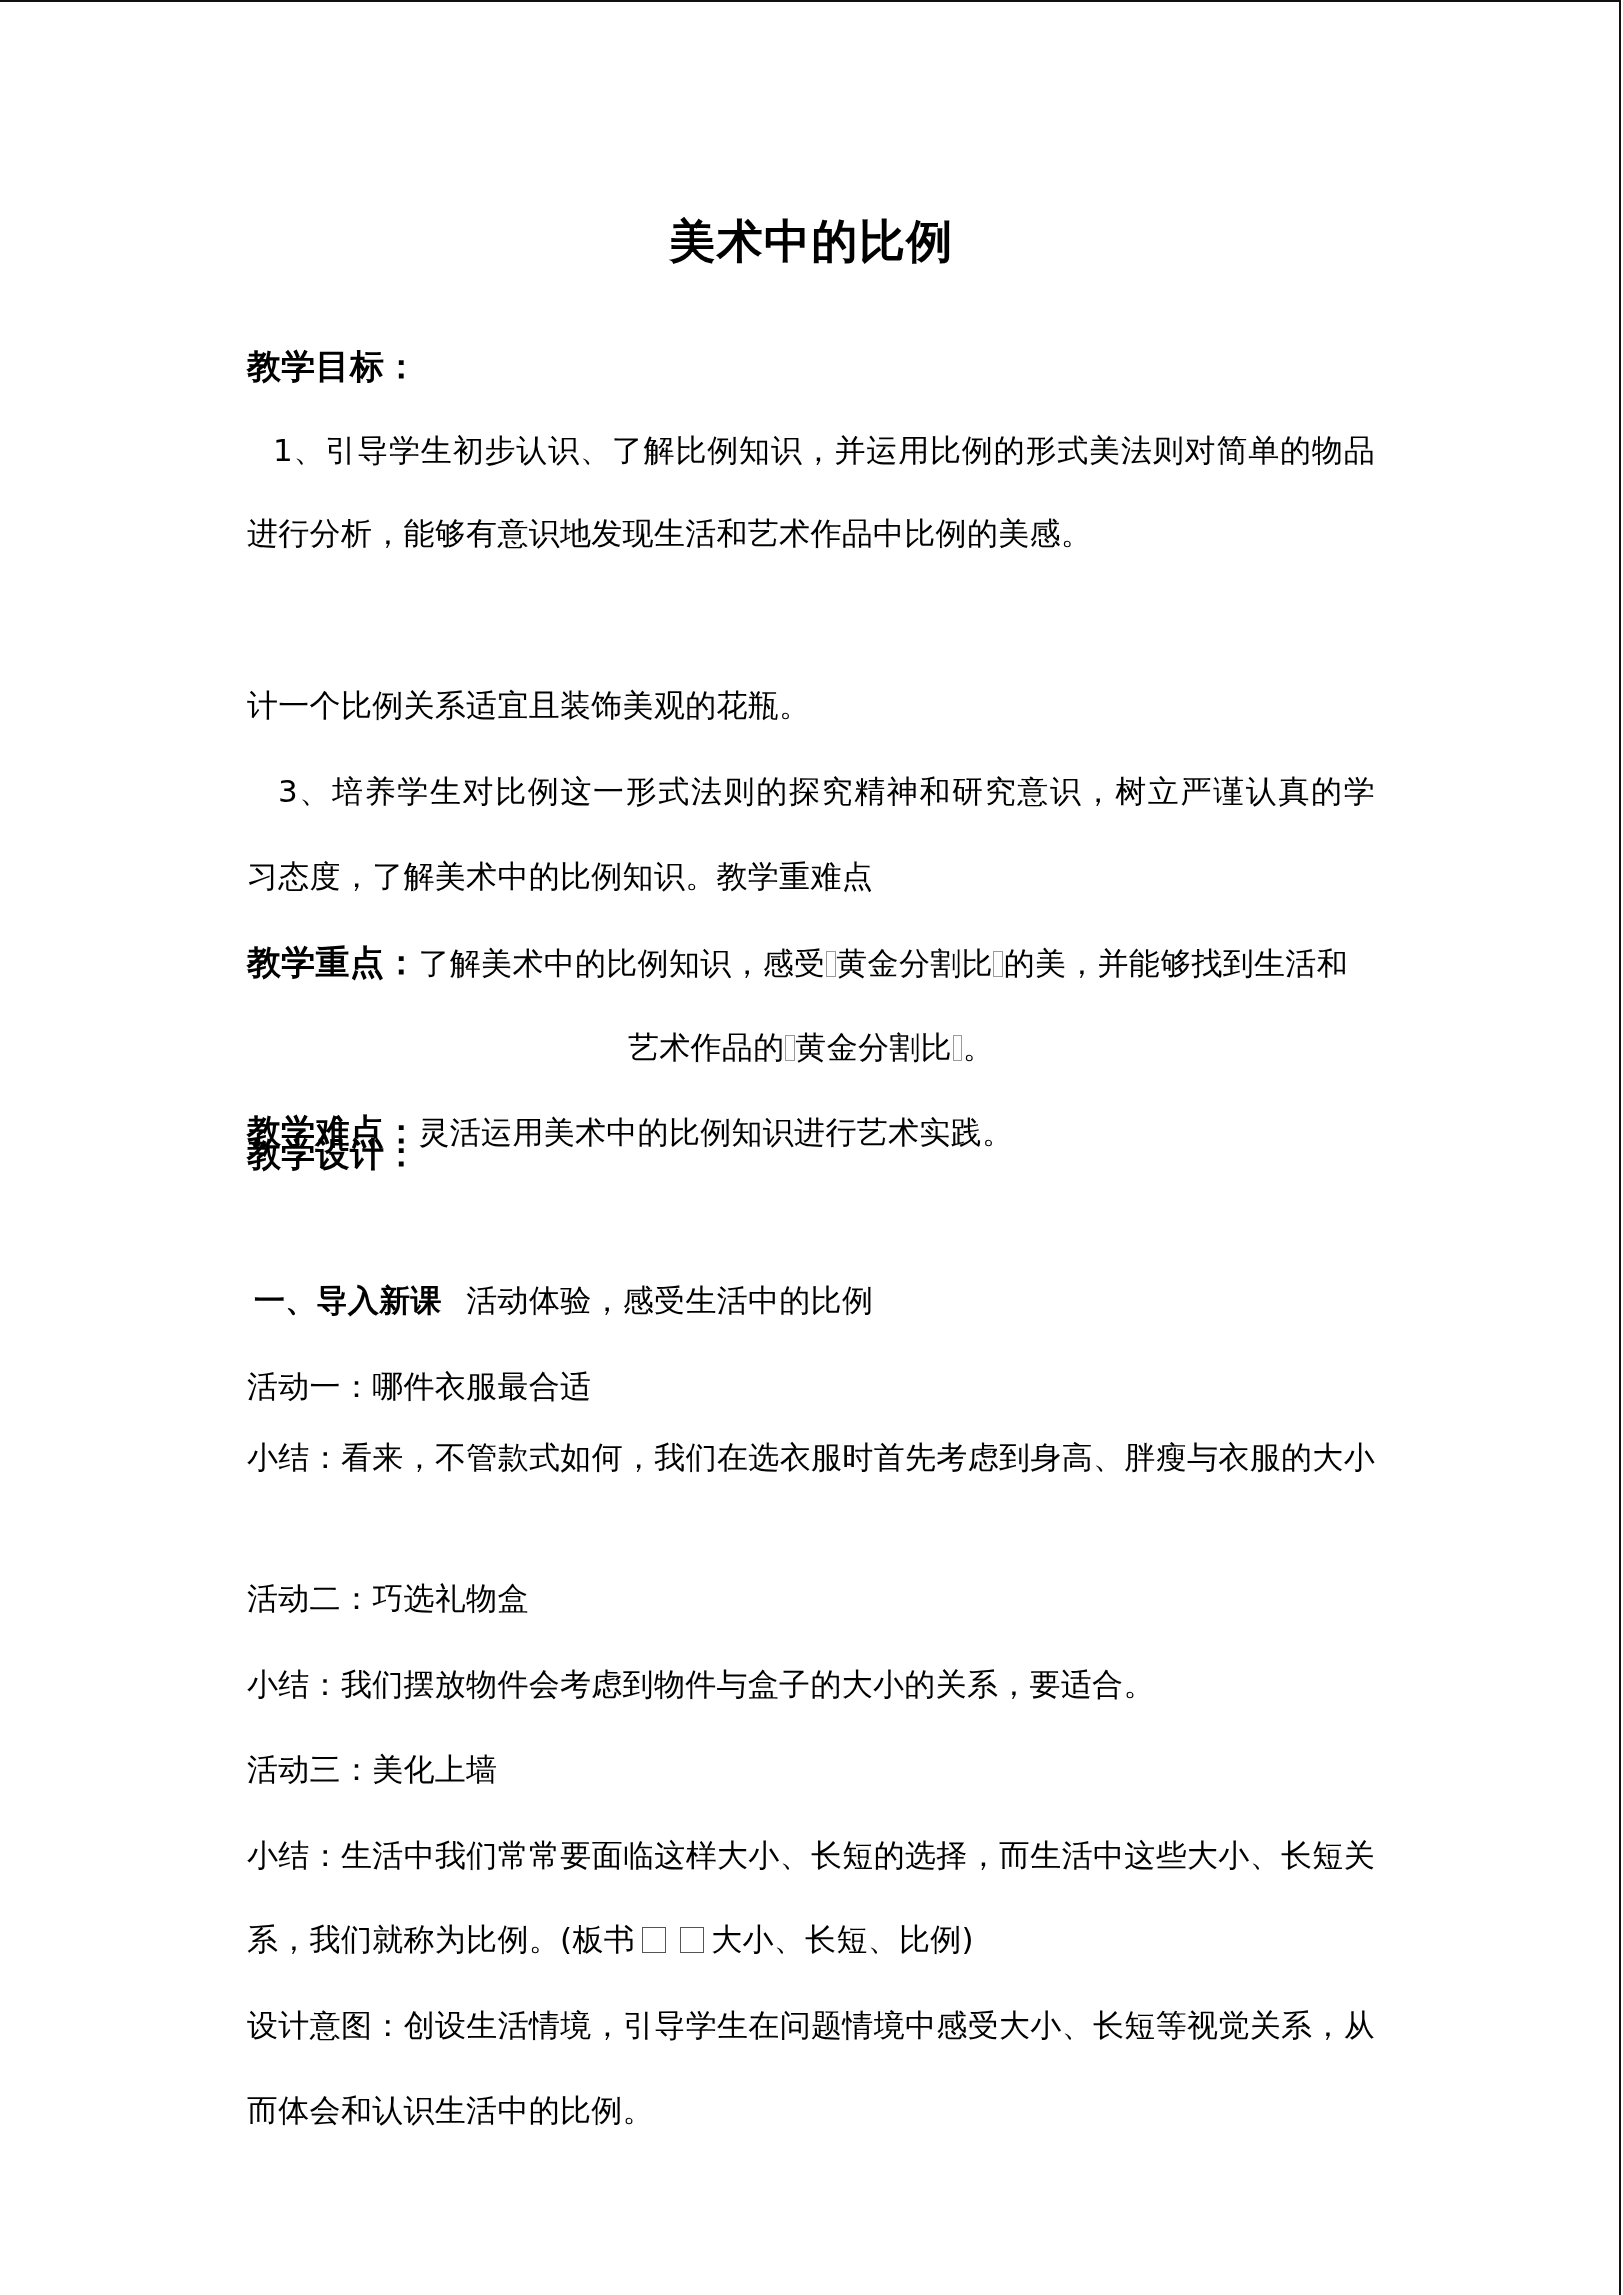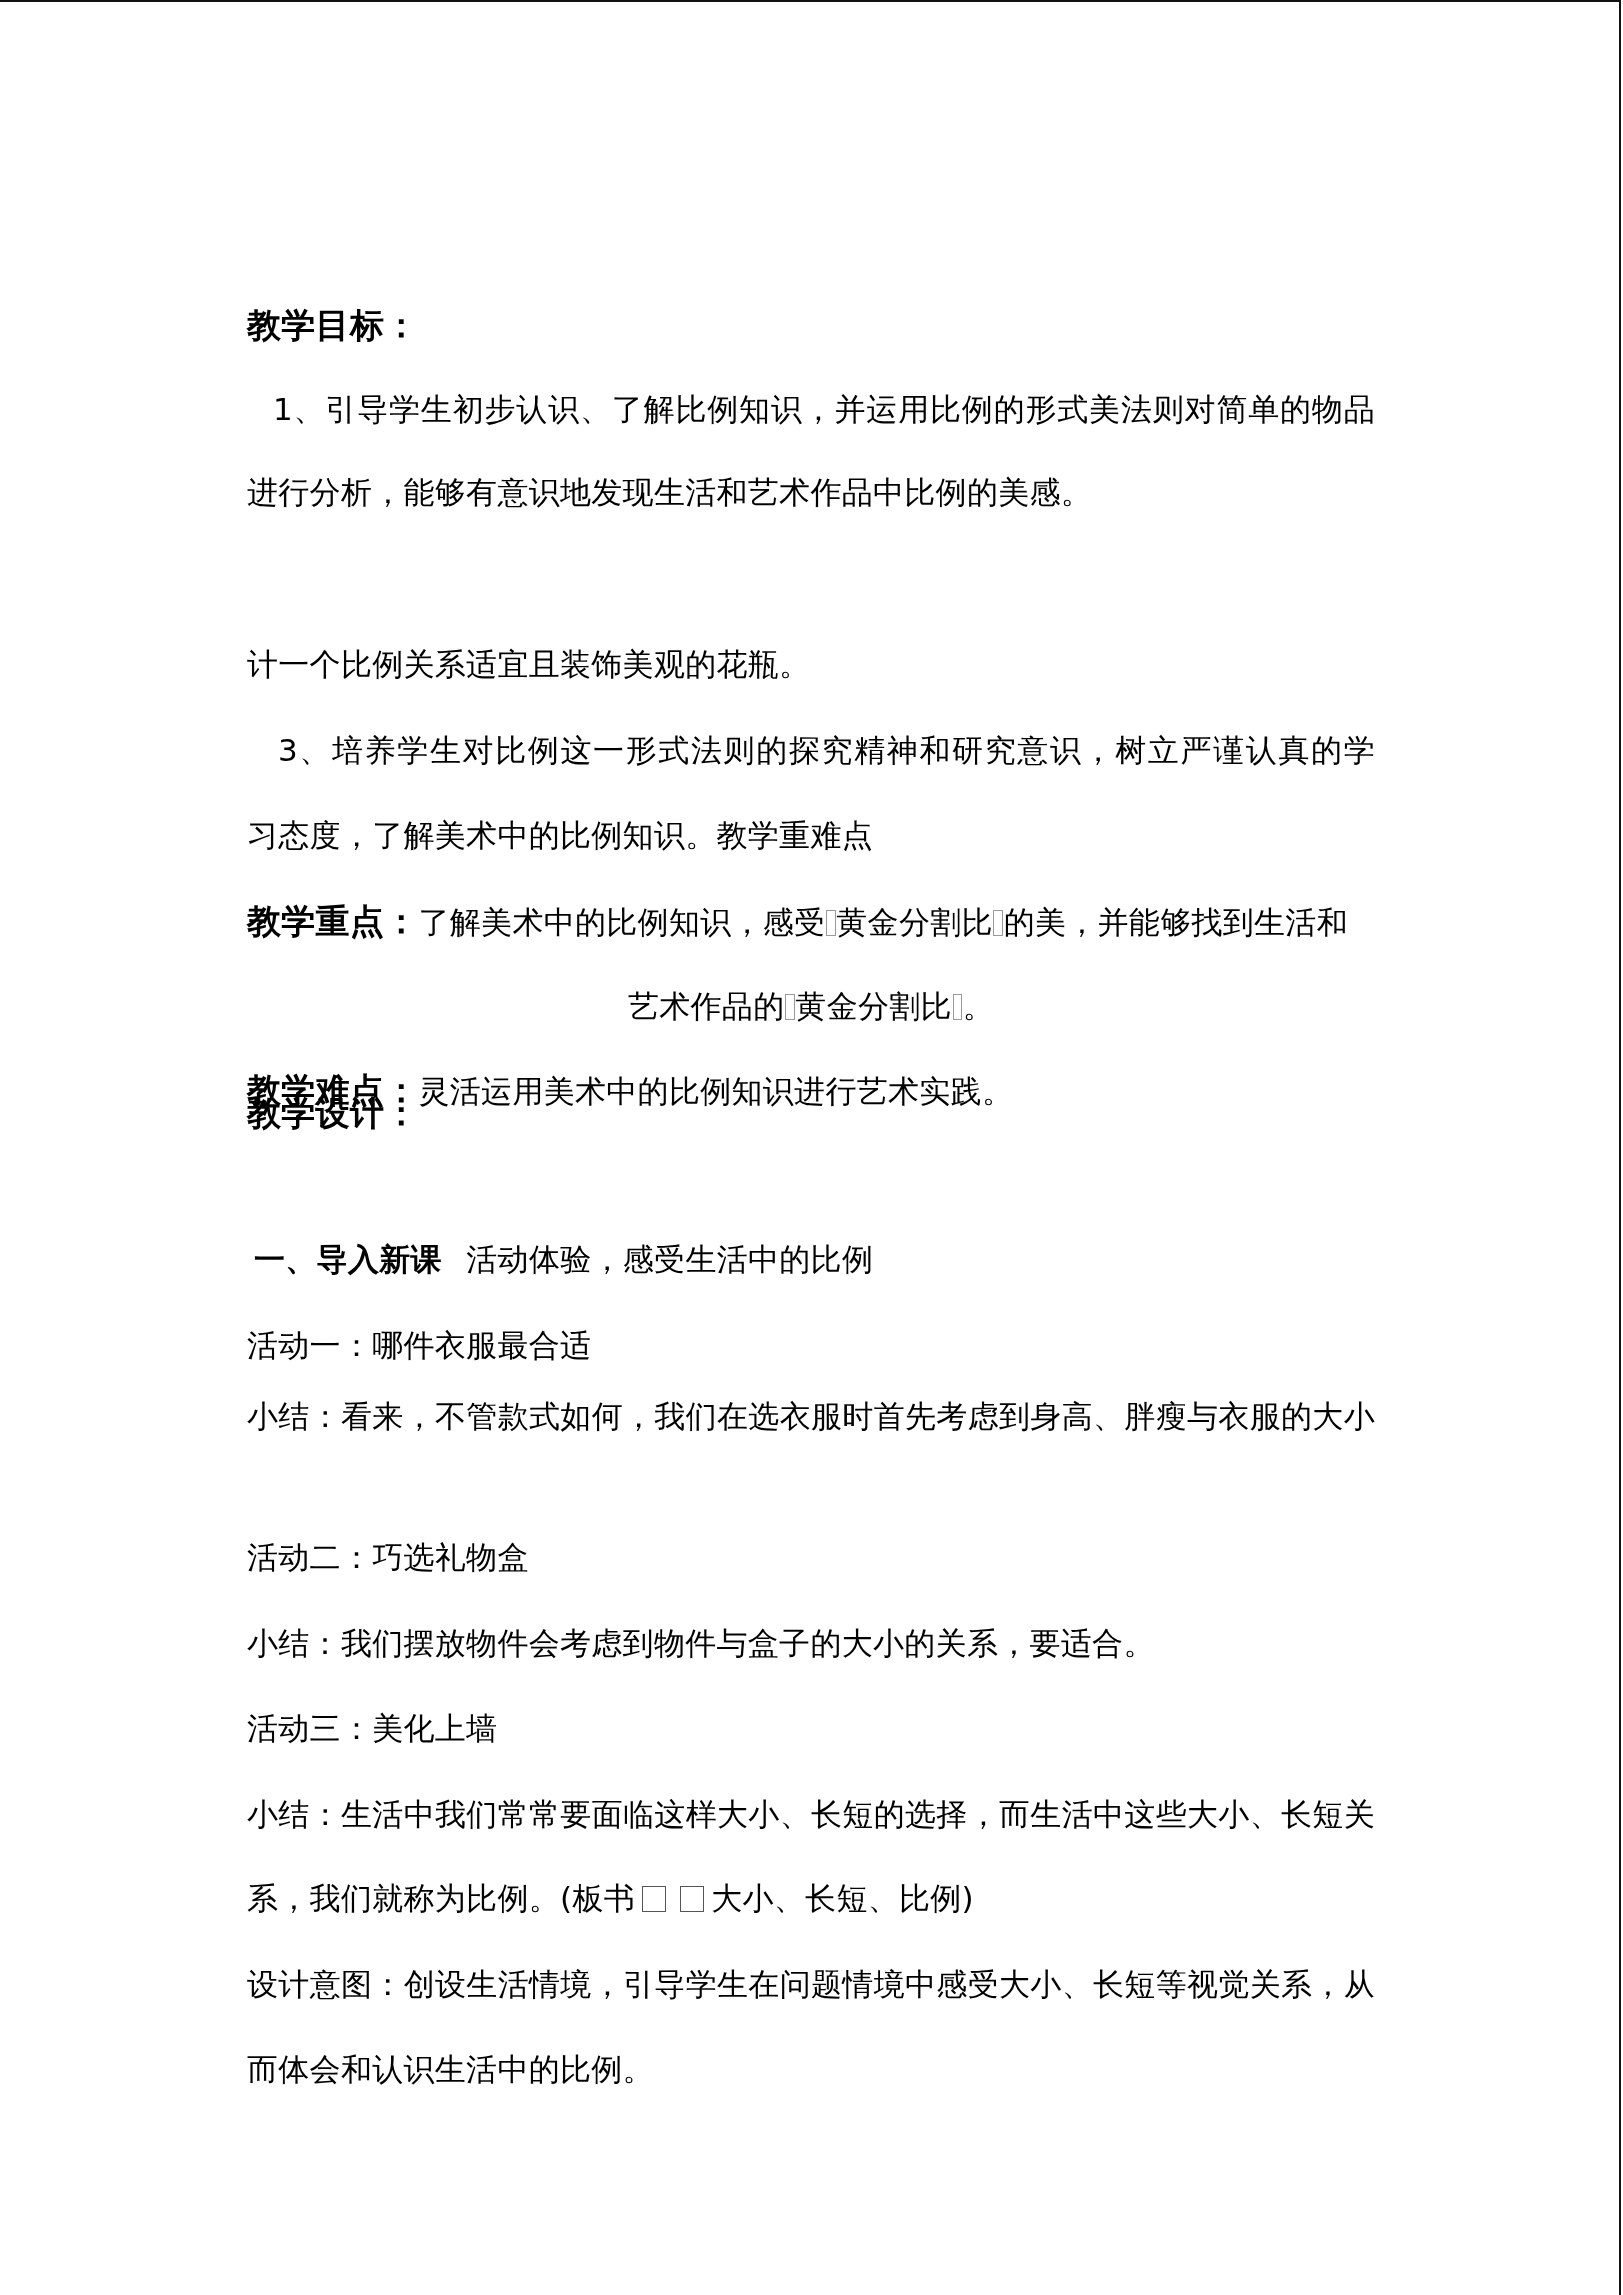--- a/index.html
+++ b/index.html
@@ -28,20 +28,21 @@
     }
     .line {
       position: absolute;
       left: 247px;
       width: 1128px;
       font-size: 31px;
       line-height: 41px;
       height: 41px;
       white-space: nowrap;
       letter-spacing: 0.3px;
+      margin-top: 41px;
     }
     .justify {
       text-align: justify;
       text-align-last: justify;
     }
     .title {
       position: absolute;
       left: 0;
       width: 1623px;
       top: 213px;
@@ -81,20 +82,21 @@
       vertical-align: -2.7px;
       box-sizing: border-box;
       margin: 0 6.8px;
     }
   </style>
 </head>
 <body>
 
 <div class="page">
 
+  <div class="title">美术中的比例</div>
 
   <div class="line h-section" style="top:301px;">教学目标：</div>
 
   <div class="line indent1 justify" style="top:387px;">1、引导学生初步认识、了解比例知识，并运用比例的形式美法则对简单的物品</div>
   <div class="line" style="top:470px;">进行分析，能够有意识地发现生活和艺术作品中比例的美感。</div>
 
   <div class="line" style="top:642px;">计一个比例关系适宜且装饰美观的花瓶。</div>
 
   <div class="line indent2 justify" style="top:728px;">3、培养学生对比例这一形式法则的探究精神和研究意识，树立严谨认真的学</div>
   <div class="line" style="top:813px;">习态度，了解美术中的比例知识。教学重难点</div>

